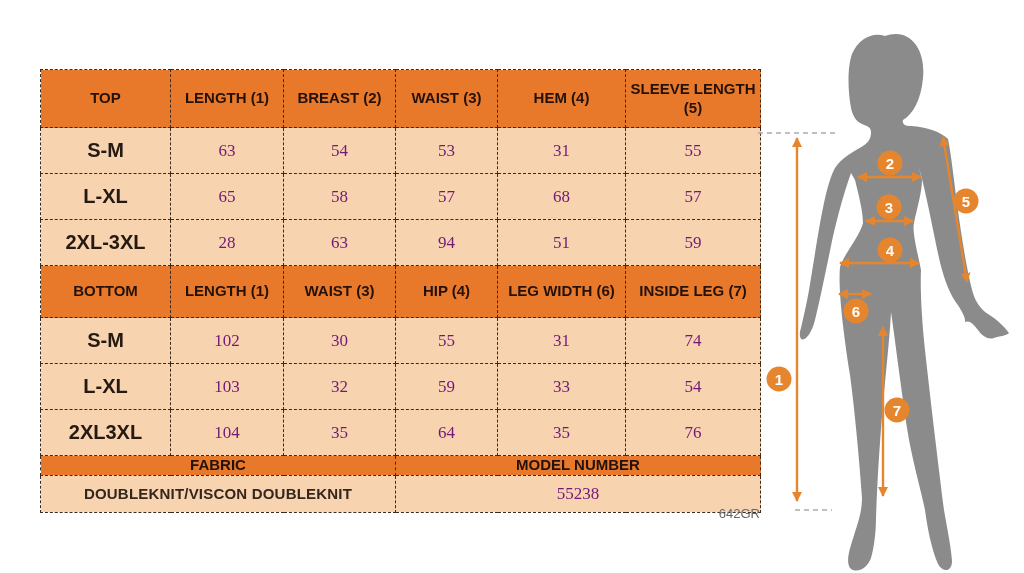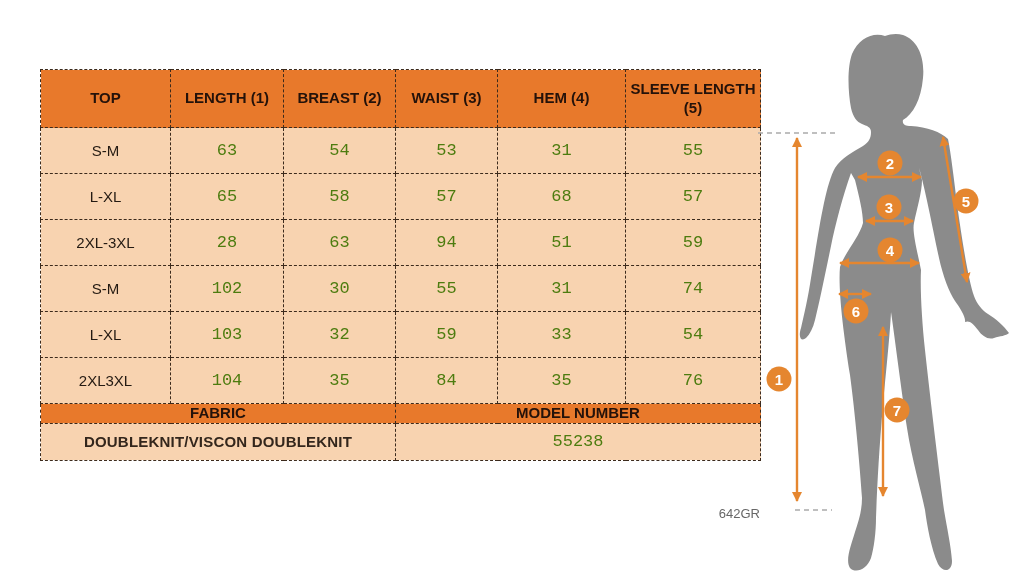--- a/index.html
+++ b/index.html
@@ -23,26 +23,26 @@
   .size-chart th, .size-chart td {
     border: 1.5px dashed var(--border, #3C2A1C);
     text-align: center; vertical-align: middle; padding: 0 4px;
   }
   .hdr {
     background: var(--header-orange, #E8792B);
     color: #24120A; font-weight: bold; font-size: 15px; line-height: 1.25;
   }
   .val {
     background: var(--cell-peach, #F8D3B0);
-    font-family: Liberation Mono, monospace; font-weight: normal;
-    font-size: 17px; color: #4d7c0f;
+    font-family: Liberation Serif, serif; font-weight: normal;
+    font-size: 17px; color: #701a75;
   }
   .size {
     background: var(--cell-peach, #F8D3B0);
-    font-weight: normal; font-size: 15px; color: #241a12;
+    font-weight: bold; font-size: 20px; color: #241a12;
   }
   .fabric-val {
     background: var(--cell-peach, #F8D3B0);
     font-size: 15px; font-weight: bold; color: #33261c; letter-spacing: .2px;
   }
   .r-h1 { height: 58px; }
   .r-d  { height: 46px; }
   .r-h2 { height: 52px; }
   .r-h3 { height: 19px; }
   .r-l  { height: 37px; }
@@ -99,41 +99,49 @@
         <td class="val">57</td>
       </tr>
       <tr class="r-d">
         <td class="size">2XL-3XL</td>
         <td class="val">28</td>
         <td class="val">63</td>
         <td class="val">94</td>
         <td class="val">51</td>
         <td class="val">59</td>
       </tr>
+      <tr class="r-h2">
+        <th class="hdr">BOTTOM</th>
+        <th class="hdr">LENGTH (1)</th>
+        <th class="hdr">WAIST (3)</th>
+        <th class="hdr">HIP (4)</th>
+        <th class="hdr">LEG WIDTH (6)</th>
+        <th class="hdr">INSIDE LEG (7)</th>
+      </tr>
       <tr class="r-d">
         <td class="size">S-M</td>
         <td class="val">102</td>
         <td class="val">30</td>
         <td class="val">55</td>
         <td class="val">31</td>
         <td class="val">74</td>
       </tr>
       <tr class="r-d">
         <td class="size">L-XL</td>
         <td class="val">103</td>
         <td class="val">32</td>
         <td class="val">59</td>
         <td class="val">33</td>
         <td class="val">54</td>
       </tr>
       <tr class="r-d">
         <td class="size">2XL3XL</td>
         <td class="val">104</td>
         <td class="val">35</td>
-        <td class="val">84</td>
+        <td class="val">64</td>
         <td class="val">35</td>
         <td class="val">76</td>
       </tr>
       <tr class="r-h3">
         <th class="hdr" colspan="3">FABRIC</th>
         <th class="hdr" colspan="3">MODEL NUMBER</th>
       </tr>
       <tr class="r-l">
         <td class="fabric-val" colspan="3">DOUBLEKNIT/VISCON DOUBLEKNIT</td>
         <td class="val" colspan="3">55238</td>

